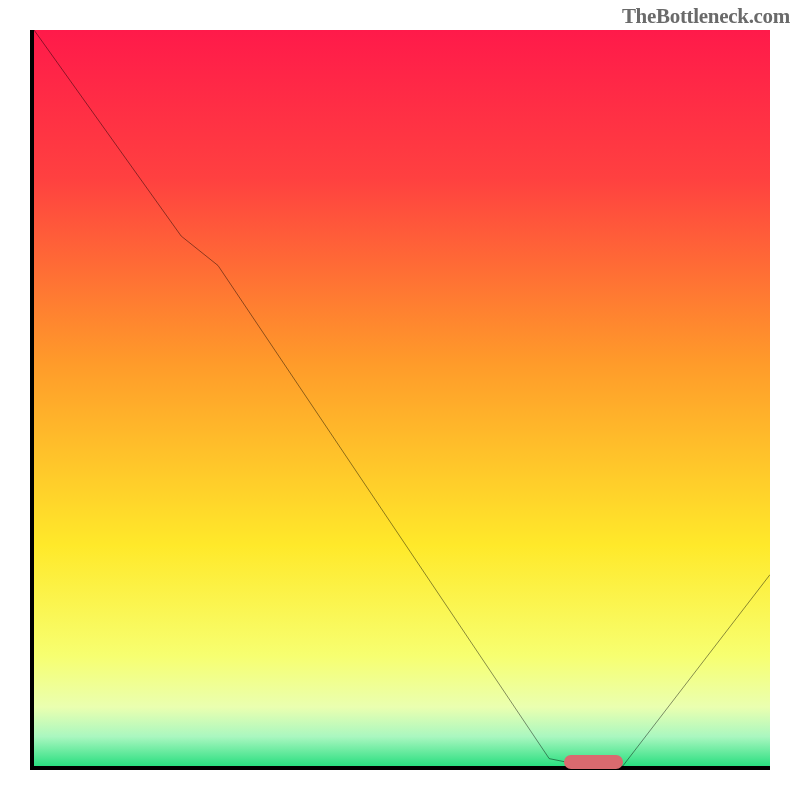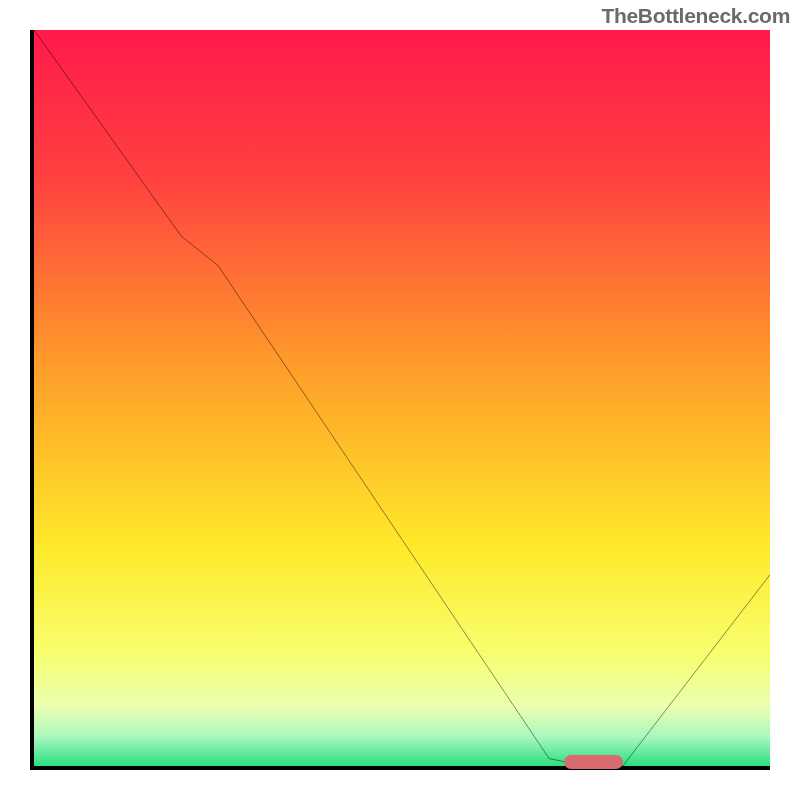--- a/index.html
+++ b/index.html
@@ -18,20 +18,21 @@
   }
   .watermark {
     position: absolute;
     top: 4px;
     right: 10px;
     font-size: 21px;
     font-weight: bold;
     color: #6a6a6a;
     letter-spacing: -0.3px;
     z-index: 5;
+    font-family: Liberation Serif, serif;
   }
   .plot-area {
     position: absolute;
     left: 30px;
     top: 30px;
     width: 740px;
     height: 740px;
     border-left: 4px solid #000;
     border-bottom: 4px solid #000;
     box-sizing: border-box;

